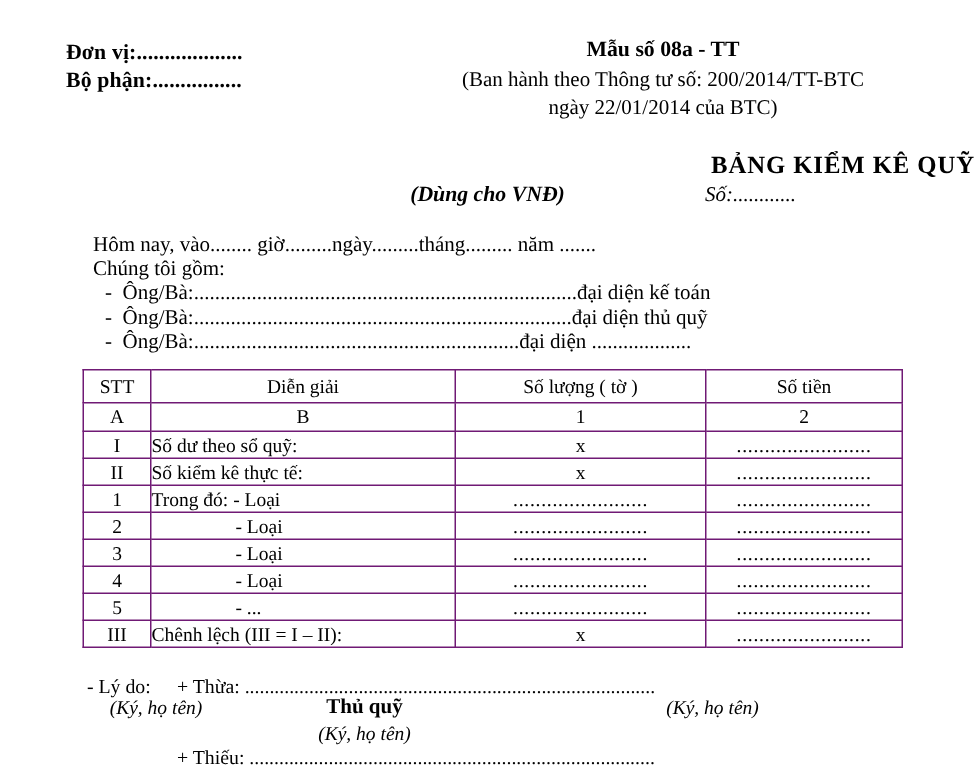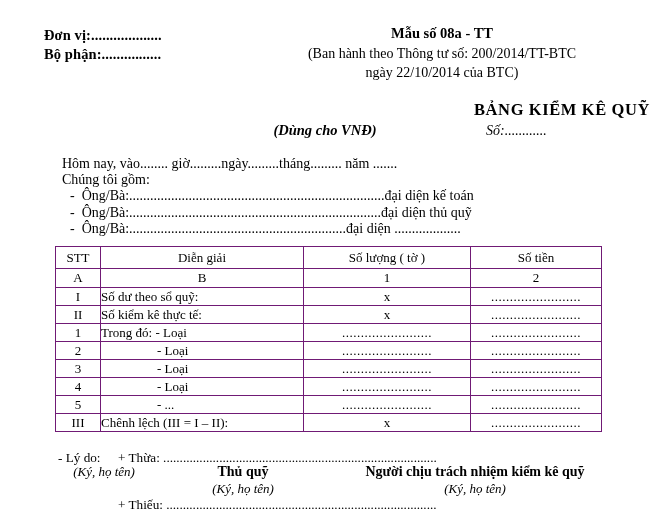--- a/index.html
+++ b/index.html
@@ -70,21 +70,20 @@
     font-weight: bold;
     font-style: italic;
     font-size: 14.5px;
   }
   .doc-number {
     position: absolute;
     left: 470px;
     top: 123px;
     font-style: italic;
     font-size: 14px;
-    margin-left: 16px;
   }
 
   
   .intro {
     position: absolute;
     left: 62px;
     top: 156px;
     width: 560px;
     font-size: 14px;
     line-height: 16.2px;
@@ -174,21 +173,21 @@
 <div class="page">
 
   <div class="hdr">
     <div class="hdr-left">
       <div>Đơn vị:...................</div>
       <div>Bộ phận:................</div>
     </div>
     <div class="hdr-right">
       <span class="form-no">Mẫu số 08a - TT</span>
       <span class="issued">(Ban hành theo Thông tư số: 200/2014/TT-BTC</span>
-      <span class="issued">ngày 22/10/2014 của BTC)</span>
+      <span class="issued">ngày 22/01/2014 của BTC)</span>
     </div>
   </div>
 
   <div class="doc-title">BẢNG KIỂM KÊ QUỸ</div>
   <div class="doc-subtitle">(Dùng cho VNĐ)</div>
   <div class="doc-number">Số:............</div>
 
   <div class="intro">
     <div class="line">Hôm nay, vào........ giờ.........ngày.........tháng......... năm .......</div>
     <div class="line">Chúng tôi gồm:</div>
@@ -278,18 +277,17 @@
 
   <div class="sigs">
     <div class="sig sig-1">
       <span class="kyhoten">(Ký, họ tên)</span>
     </div>
     <div class="sig sig-2">
       <span class="role">Thủ quỹ</span>
       <span class="kyhoten">(Ký, họ tên)</span>
     </div>
     <div class="sig sig-3">
-      <span class="role">Người chịu trách nhiệm kiểm kê quỹ</span>
       <span class="kyhoten">(Ký, họ tên)</span>
     </div>
   </div>
 
 </div>
 
 </body></html>

